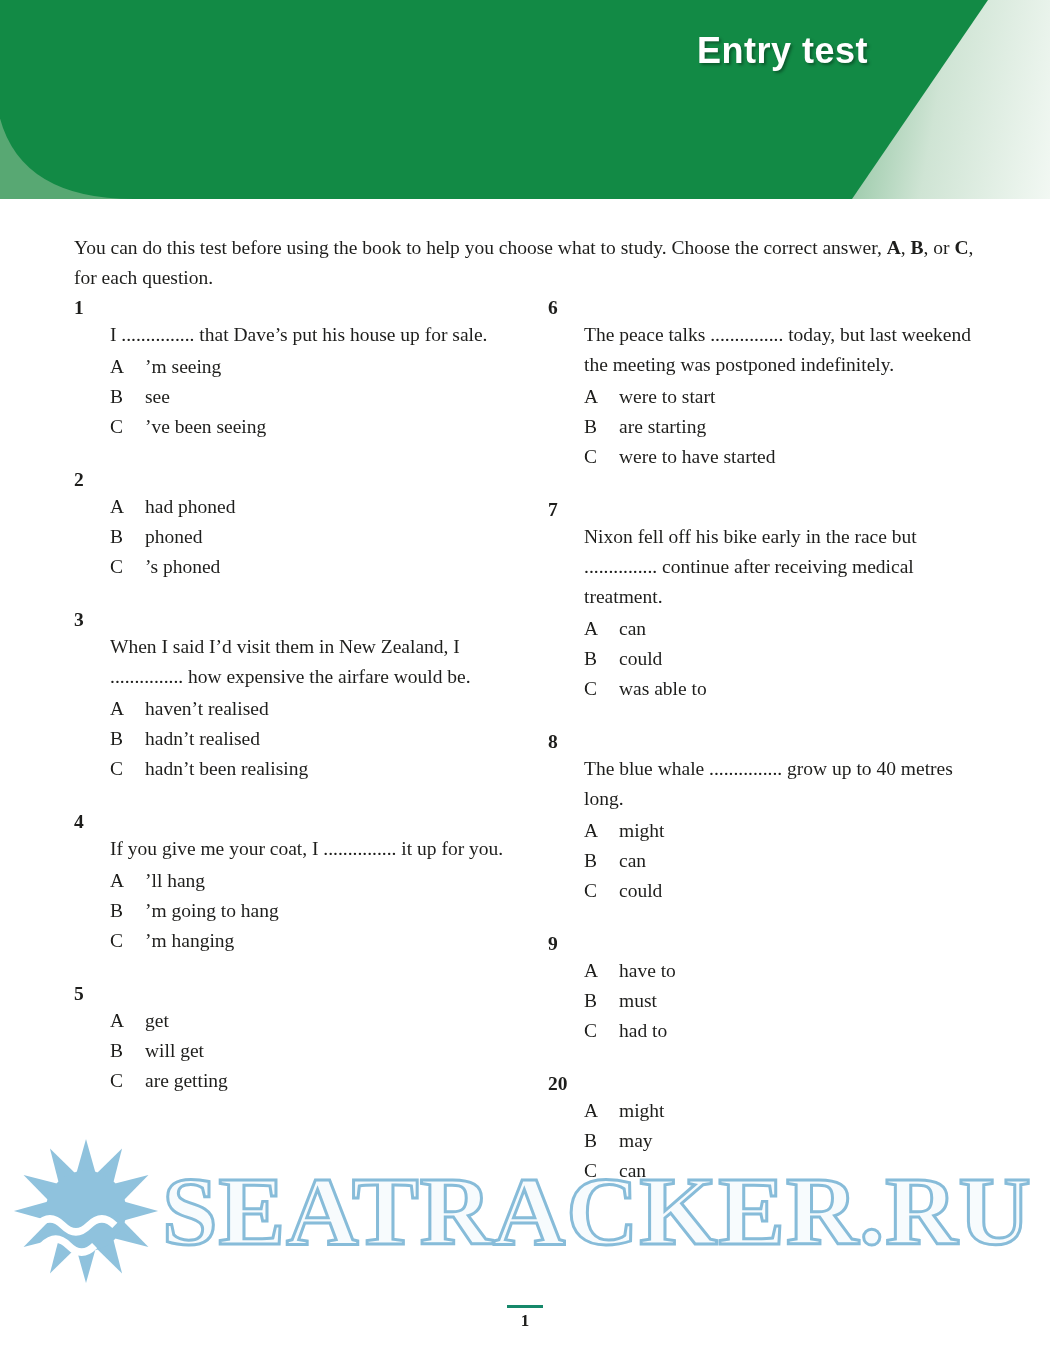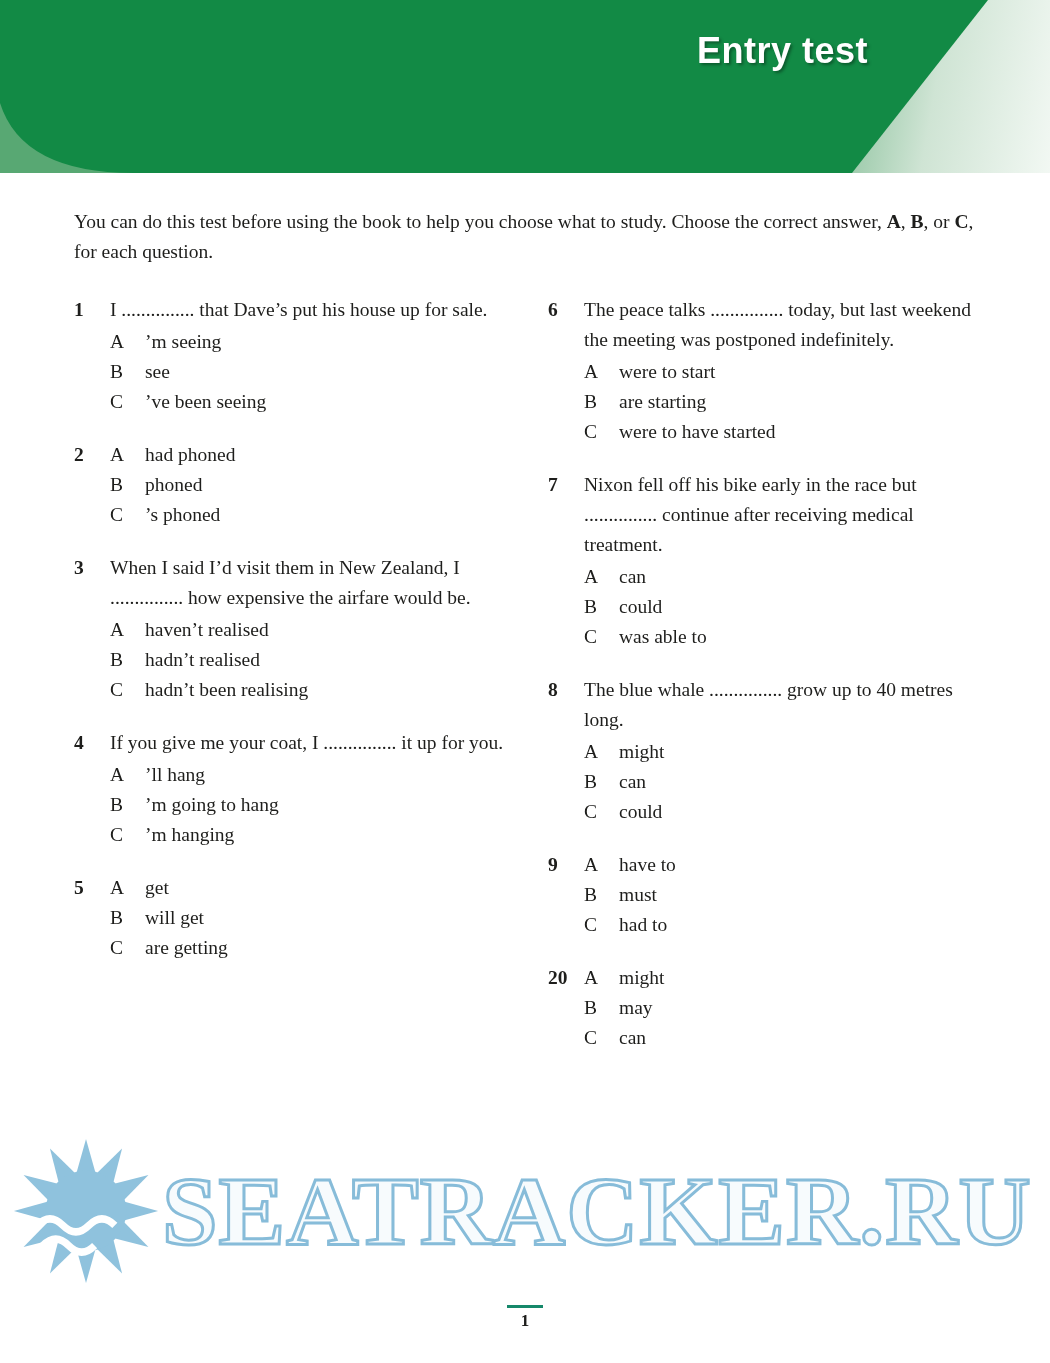--- a/index.html
+++ b/index.html
@@ -9,21 +9,21 @@
     height: 1363px;
     position: relative;
     overflow: hidden;
     font-family: "Liberation Serif", serif;
     color: #1e1e1c;
   }
 
   
   .header {
     position: relative;
-    height: 173px;
+    height: 199px;
     background: linear-gradient(100deg, #58a873 72%, #cfe4d4 88%, #f2f8f3 100%);
   }
   .banner-svg {
     position: absolute;
     inset: 0;
     width: 100%;
     height: 100%;
     display: block;
   }
   .page-title {
@@ -38,41 +38,40 @@
     text-shadow: 2px 2px 3px rgba(0,0,0,0.35);
   }
 
   
   .content {
     padding: 34px 64px 0 74px;
   }
   .intro {
     font-size: 19.5px;
     line-height: 30px;
-    margin-bottom: 28px;
     max-width: 915px;
   }
   .columns {
     display: flex;
     gap: 36px;
   }
   .col { flex: 1; min-width: 0; }
 
   .question {
     display: flex;
     margin-bottom: 23px;
   }
   .q-num {
     width: 36px;
     flex: 0 0 36px;
     font-weight: bold;
     font-size: 19.5px;
     line-height: 30px;
   }
-  .q-body { flex: 1; min-width: 0; }
+  .q-body { flex: 1; min-width: 0; margin-top: 27px; }
   .q-stem {
     font-size: 19.5px;
     line-height: 30px;
     margin-bottom: 2px;
   }
   .option {
     display: flex;
     font-size: 19.5px;
     line-height: 30px;
   }

